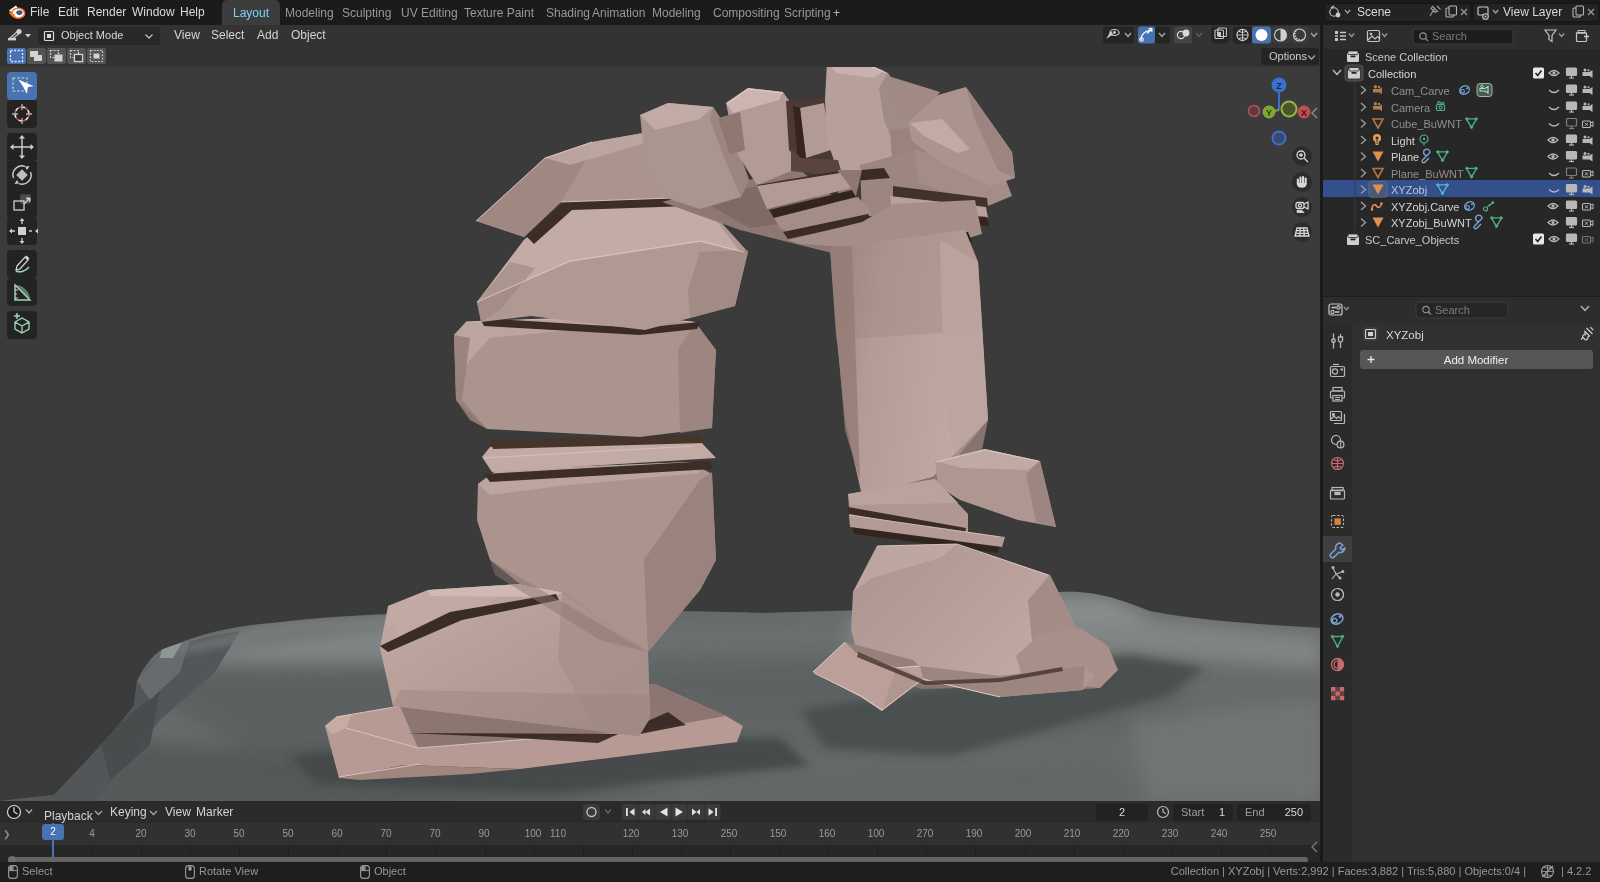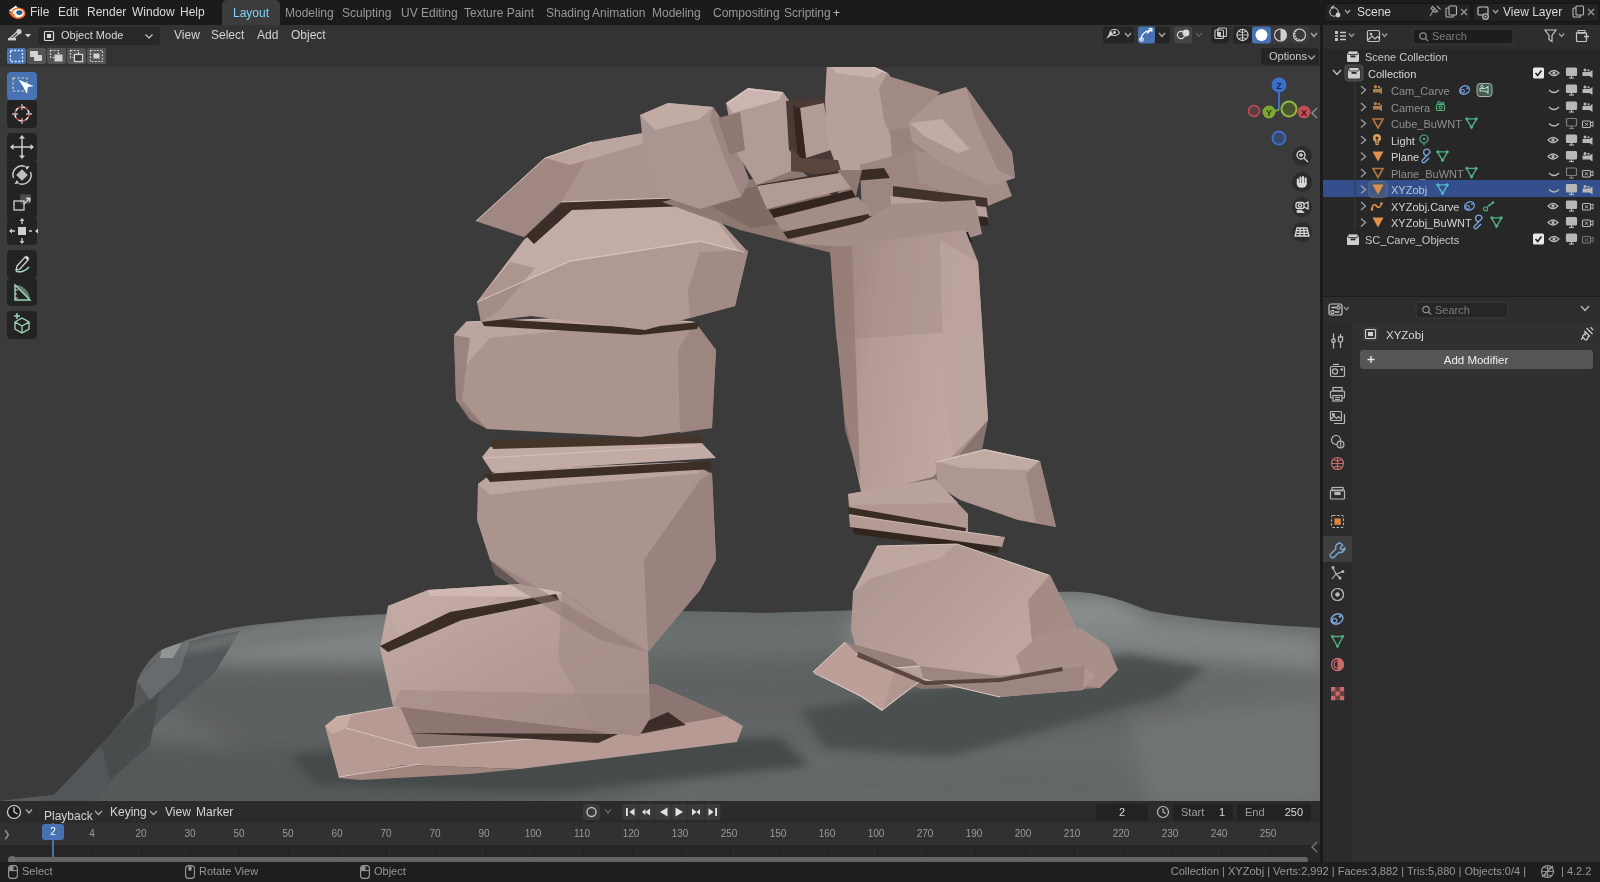--- a/index.html
+++ b/index.html
@@ -982,21 +982,21 @@
       <span class="rnum" style="left:92px">4</span>
         <span class="rnum" style="left:141px">20</span>
       <span class="rnum" style="left:190px">30</span>
         <span class="rnum" style="left:239px">50</span>
       <span class="rnum" style="left:288px">50</span>
         <span class="rnum" style="left:337px">60</span>
       <span class="rnum" style="left:386px">70</span>
         <span class="rnum" style="left:435px">70</span>
       <span class="rnum" style="left:484px">90</span>
         <span class="rnum" style="left:533px">100</span>
-      <span class="rnum" style="left:582px">110</span>
+      <span class="rnum" style="left:558px">110</span>
         <span class="rnum" style="left:631px">120</span>
       <span class="rnum" style="left:680px">130</span>
         <span class="rnum" style="left:729px">250</span>
       <span class="rnum" style="left:778px">150</span>
         <span class="rnum" style="left:827px">160</span>
       <span class="rnum" style="left:876px">100</span>
         <span class="rnum" style="left:925px">270</span>
       <span class="rnum" style="left:974px">190</span>
         <span class="rnum" style="left:1023px">200</span>
       <span class="rnum" style="left:1072px">210</span>

